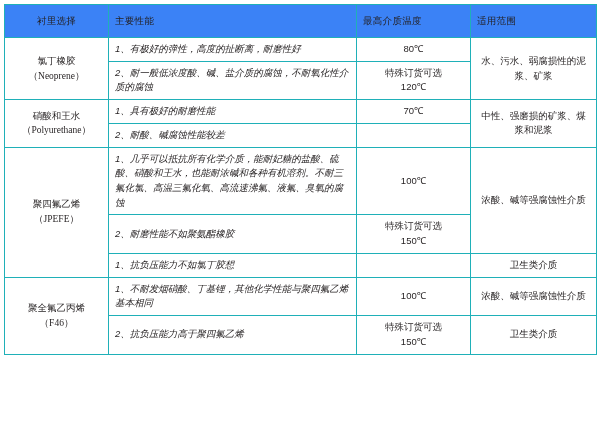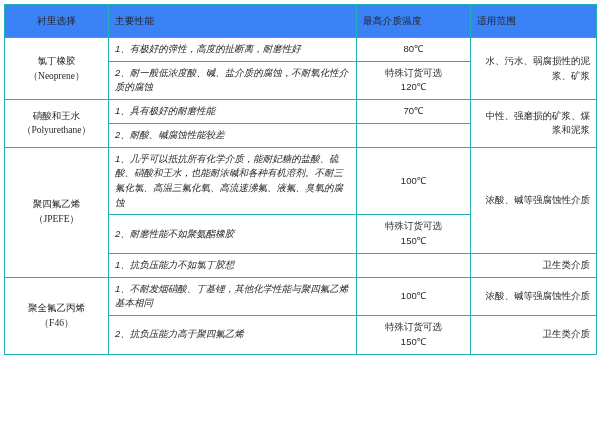--- a/index.html
+++ b/index.html
@@ -65,21 +65,21 @@
     color: #3a3a3a;
     font-style: italic;
   }
   td.temp {
     text-align: center;
     color: #3a3a3a;
     font-size: 9.5px;
     line-height: 1.5;
   }
   td.scope {
-    text-align: right;
+    text-align: center;
     color: #3a3a3a;
     font-size: 9.5px;
     line-height: 1.6;
   }
   
   tr.dotted > td {
     border-top: 1px dotted #9fd9dd;
     margin-left: 44px;
   }
   .temp-two .sub {

